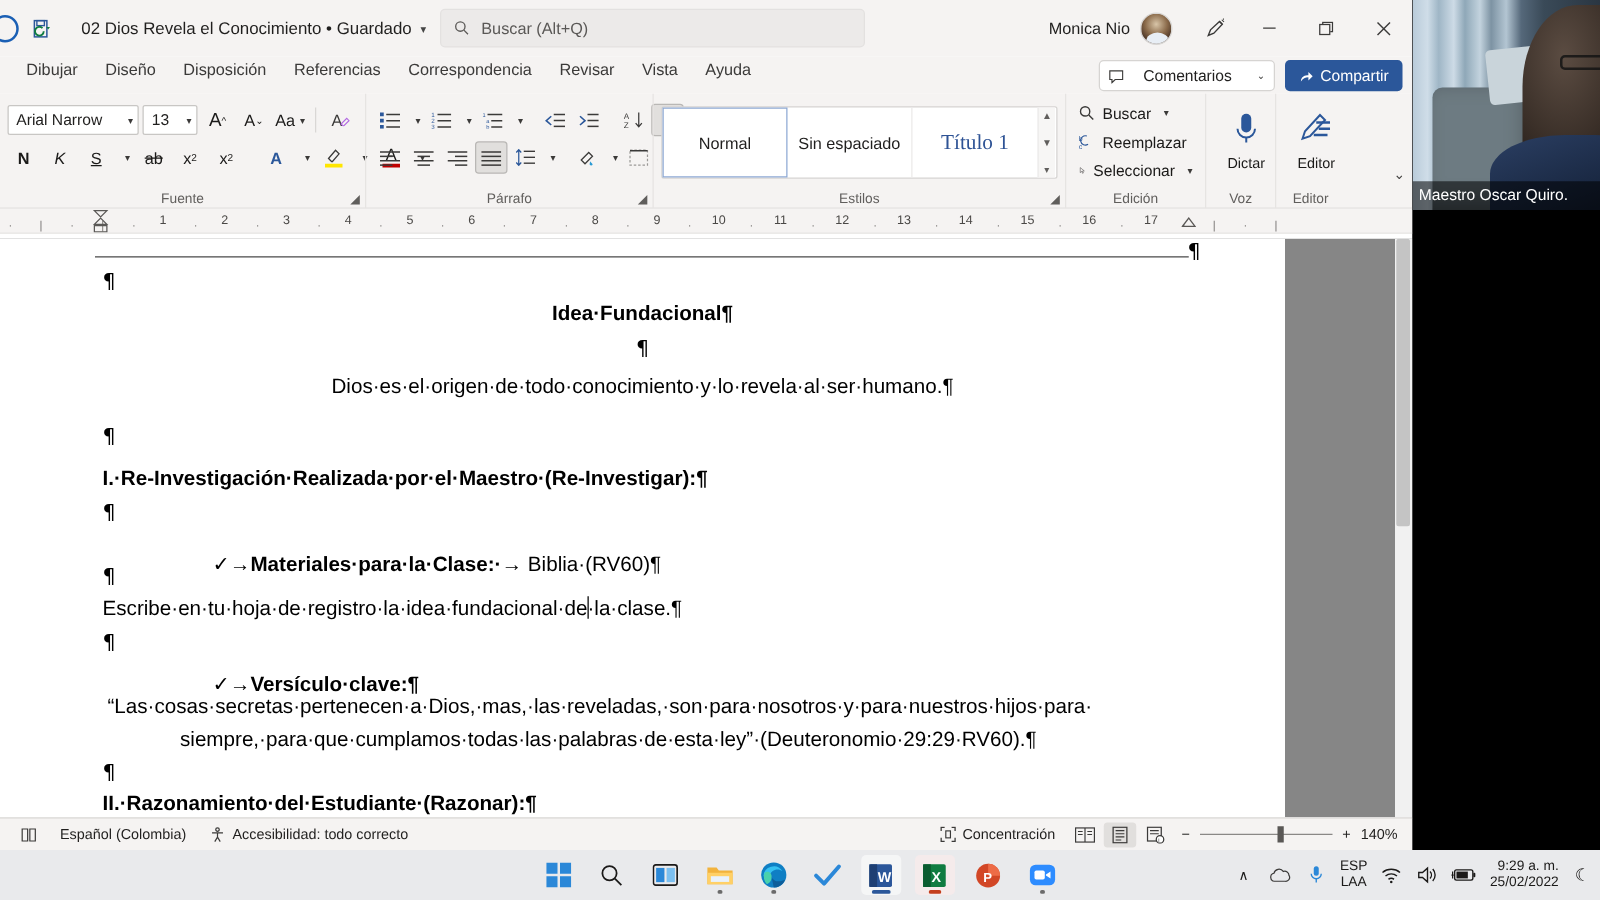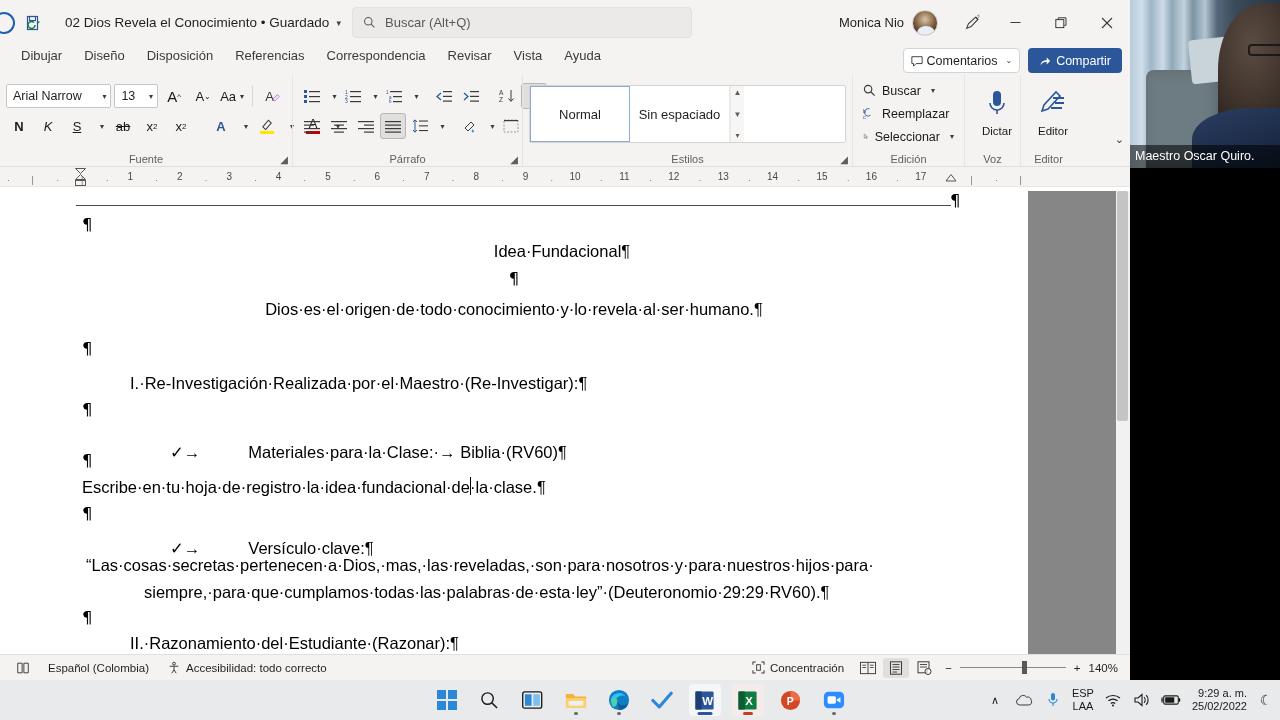--- a/index.html
+++ b/index.html
@@ -67,21 +67,21 @@
   
   .tabbar {
     height: 30px; background: #f5f3f2; display: flex; align-items: flex-start;
     position: relative; font-size: 13px; color: #3b3a39;
   }
   .tab { padding: 3px 11px; border-radius: 4px; white-space: nowrap; }
   .tab.clipped { padding-left: 0px; padding-right: 4px; margin-left: -6px; overflow: hidden; width: 16px;}
   .tabbar-right { position: absolute; right: 8px; top: 3px; display: flex; align-items: center; gap: 8px; }
   .comments-btn {
     height: 25px; background: #fff; border: 1px solid #d6d4d2; border-radius: 4px;
-    display: flex; align-items: center; gap: 4px; padding: 0 7px; font-size: 12.5px; color: #201f1e;
+    display: flex; align-items: center; gap: 16px; padding: 0 7px; font-size: 12.5px; color: #201f1e;
   }
   .share-btn {
     height: 25px; background: #2b579a; border-radius: 4px; color: #fff;
     display: flex; align-items: center; gap: 5px; padding: 0 11px; font-size: 12.5px;
   }
 
   
   .ribbon {
     height: 92px; background: #f5f3f2; position: relative;
     border-bottom: 1px solid #e1dfdd; display: flex;
@@ -151,21 +151,21 @@
     position: absolute; left: 0px; top: 0; width: 1028px; height: 463px;
     background: #fff;
   }
   .doc-text {
     font-family: "Liberation Sans", sans-serif;
     font-size: 16.5px; color: #000; line-height: 1.0;
     padding: 0;
   }
   .pline { position: absolute; white-space: pre; }
   .pmark { font-family: "DejaVu Sans", sans-serif; }
-  .bold { font-weight: normal; margin-left: 48px; }
+  .bold { font-weight: bold; }
   .hrule {
     position: absolute; left: 76px; top: 14px; width: 875px; height: 0;
     border-top: 1px solid #4a4a4a;
   }
   .caret-doc {
     position: absolute; width: 1px; height: 18px; background: #000;
   }
   .scroll-right {
     position: absolute; right: 0; top: 0; width: 14px; bottom: 0; background: #f1f1f1;
   }
@@ -548,20 +548,21 @@
             </div>
         </div>
         <div class="rgroup-label">Párrafo</div>
         <div class="rgroup-launcher">◢</div>
       </div>
 
       <div class="rgroup" style="width:330px;padding-top:10px;">
         <div class="styles-gallery">
           <div class="style-item selected">Normal</div>
           <div class="style-item">Sin espaciado</div>
+          <div class="style-item title1" style="border-right:none;">Título 1</div>
           <div class="gallery-scroll">
             <span>▲</span>
             <span>▼</span>
             <span>▾</span>
           </div>
         </div>
         <div class="rgroup-label">Estilos</div>
         <div class="rgroup-launcher">◢</div>
       </div>
 

